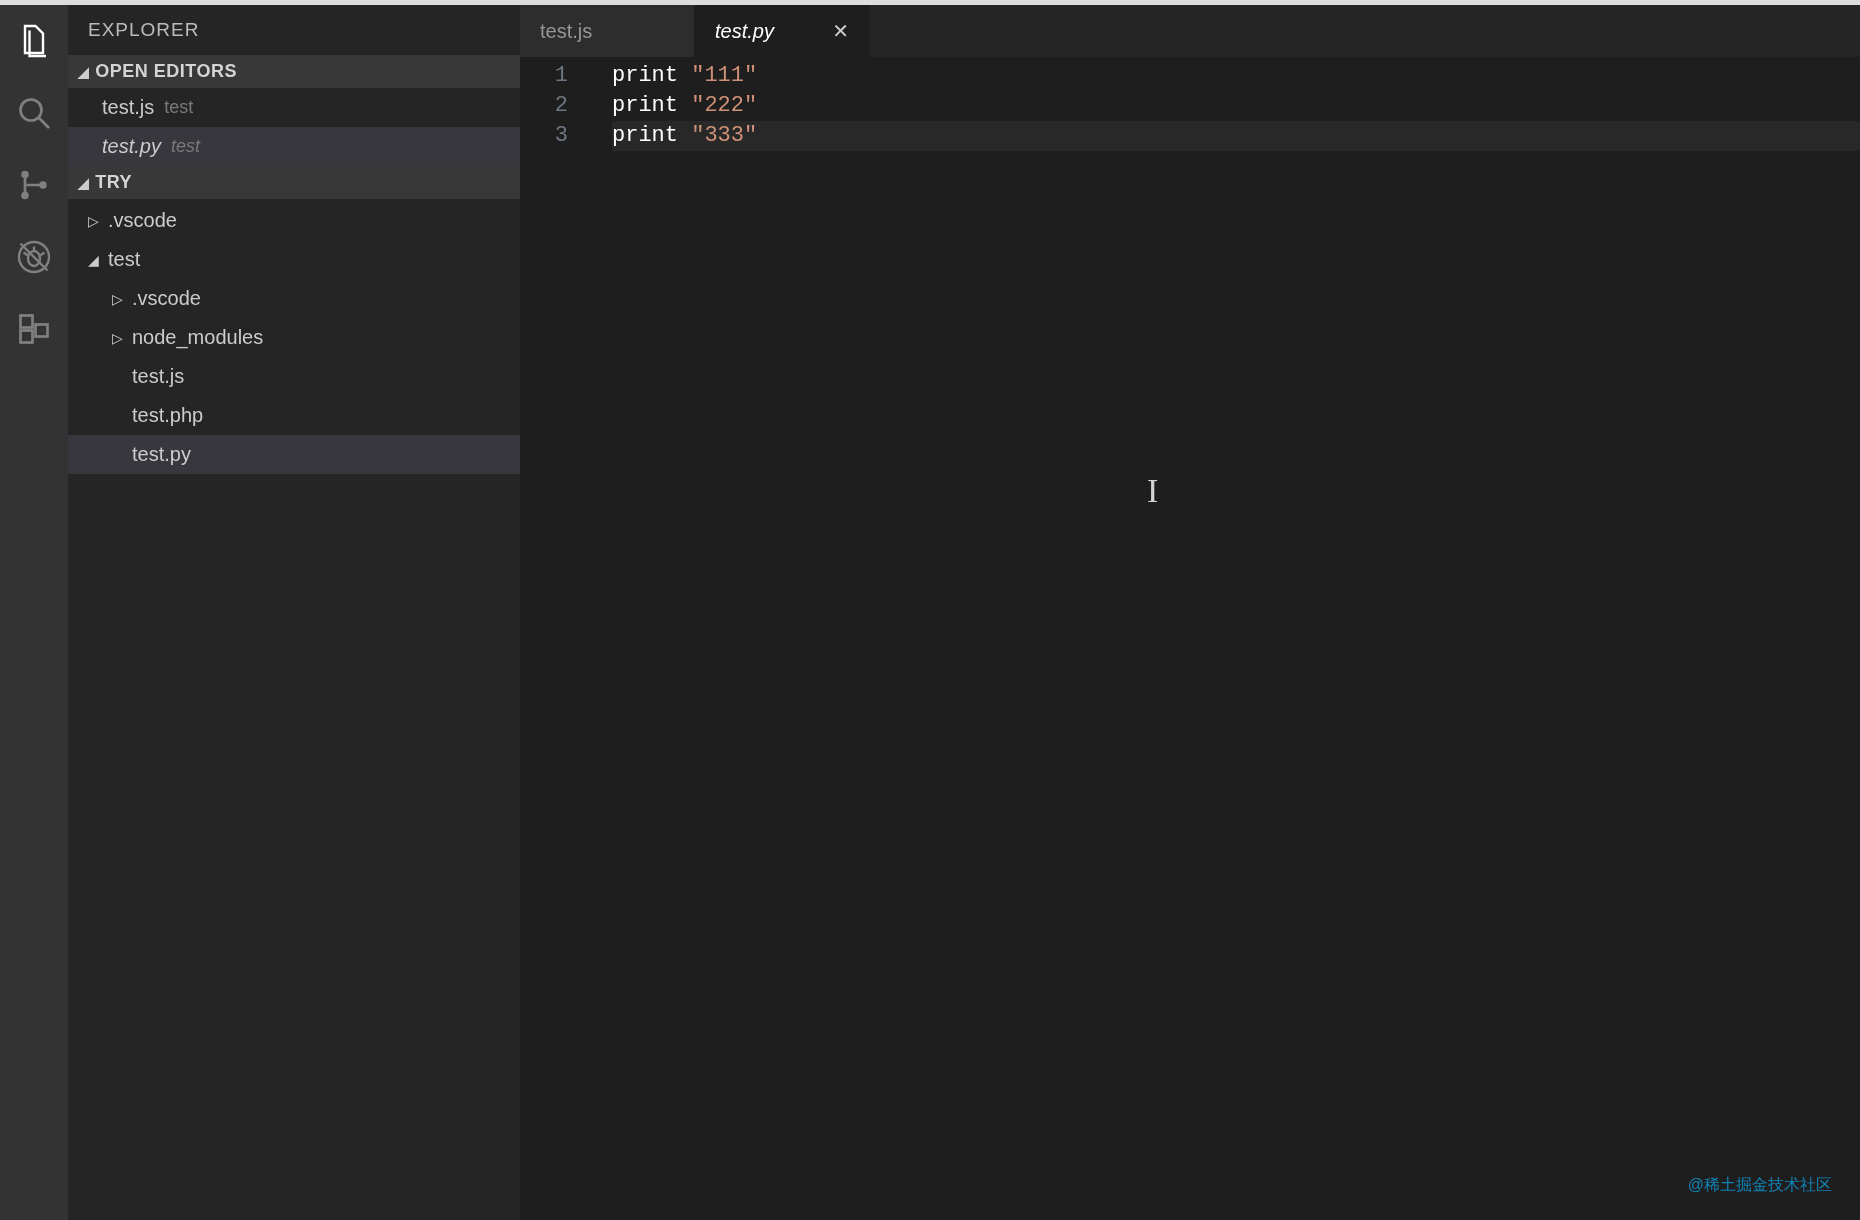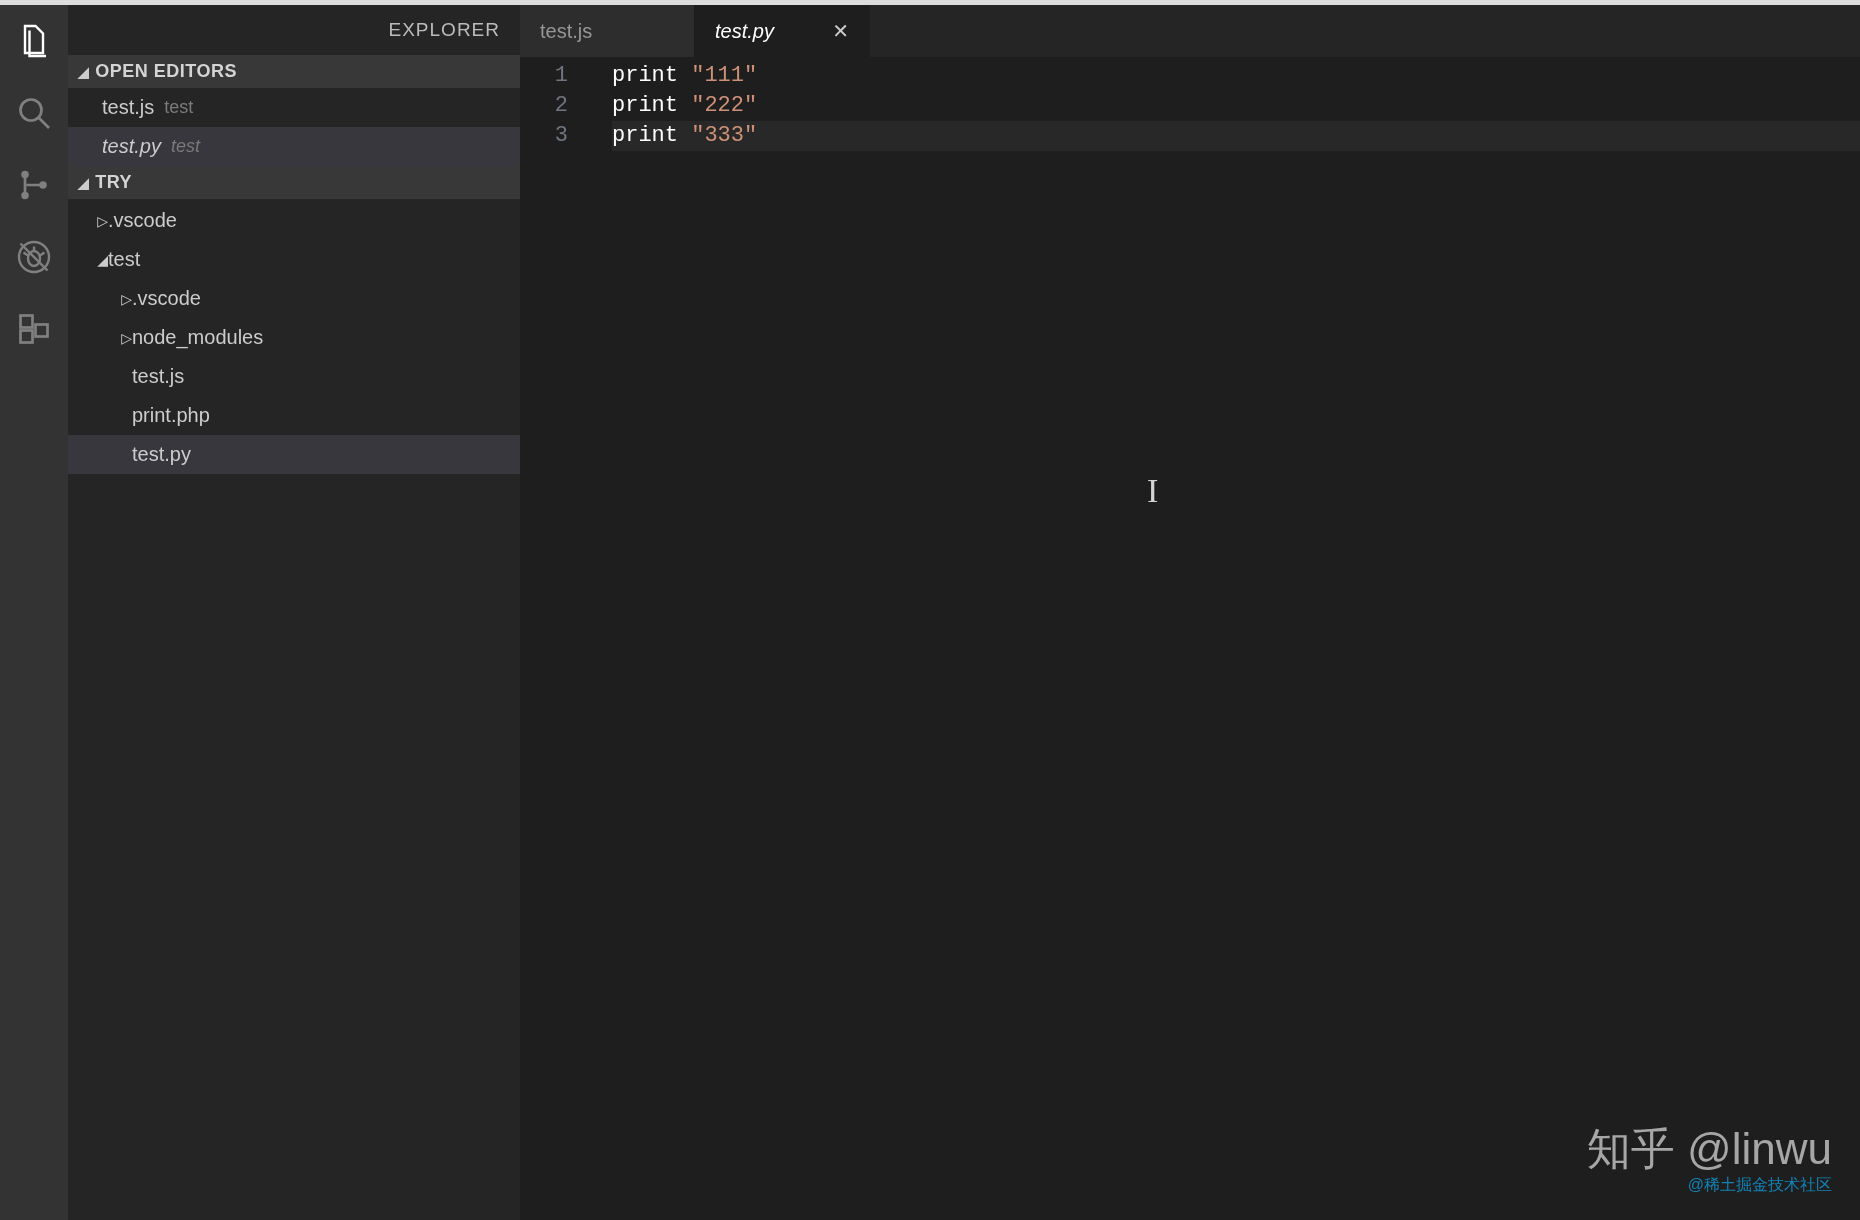--- a/index.html
+++ b/index.html
@@ -46,21 +46,20 @@
     }
     .activity-icon svg {
       width: 36px;
       height: 36px;
     }
     .sidebar {
       width: 452px;
       background: #252526;
       display: flex;
       flex-direction: column;
-      text-align: right;
     }
     .sidebar-title {
       padding: 14px 20px;
       font-size: 19px;
       letter-spacing: 1px;
       color: #bbbbbb;
       background: #252526;
     }
     .section-header {
       display: flex;
@@ -303,21 +302,21 @@
       <div class="tree-item level2">
         <span class="arrow">▷</span>
         <span>node_modules</span>
       </div>
       <div class="tree-item level2">
         <span class="file-indent"></span>
         <span>test.js</span>
       </div>
       <div class="tree-item level2">
         <span class="file-indent"></span>
-        <span>print.php</span>
+        <span>test.php</span>
       </div>
       <div class="tree-item level2 selected">
         <span class="file-indent"></span>
         <span>test.py</span>
       </div>
     </div>
   </div>
 
   <div class="editor-area">
     <div class="tabs">
@@ -339,15 +338,14 @@
         <div class="code-line"><span class="tok-keyword">print</span> <span class="tok-string">"111"</span></div>
         <div class="code-line"><span class="tok-keyword">print</span> <span class="tok-string">"222"</span></div>
         <div class="code-line current"><span class="tok-keyword">print</span> <span class="tok-string">"333"</span></div>
       </div>
       <div class="text-cursor">I</div>
     </div>
   </div>
 </div>
 
 <div class="watermark">
-  <div class="main">知乎 @linwu</div>
   <div class="sub">@稀土掘金技术社区</div>
 </div>
 
 </body></html>

